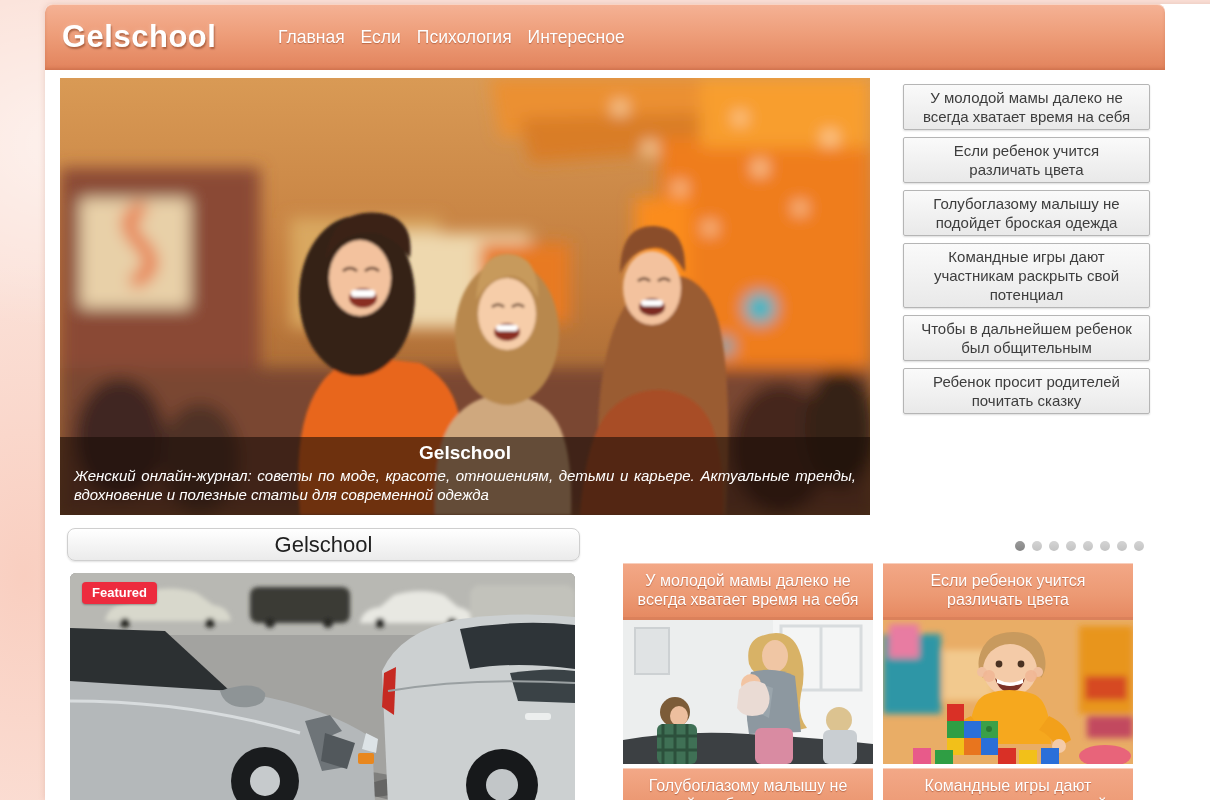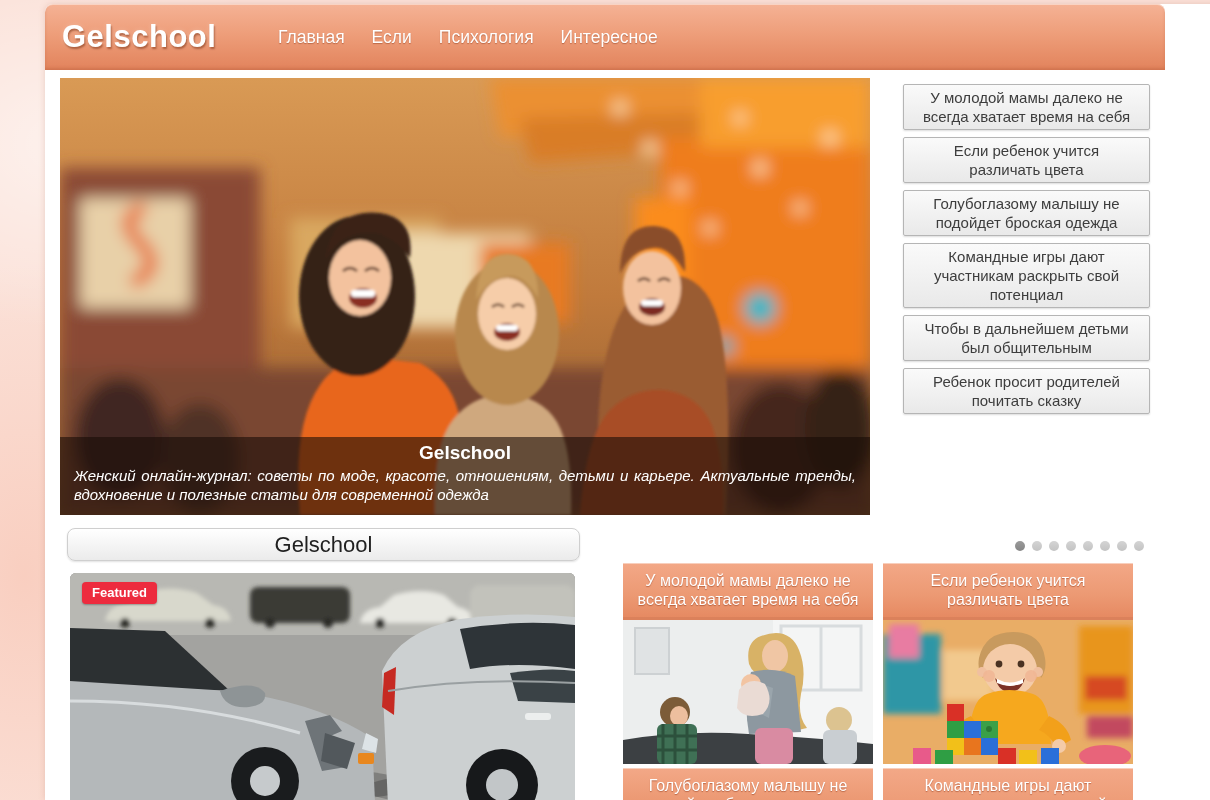--- a/index.html
+++ b/index.html
@@ -26,21 +26,21 @@
     background:linear-gradient(180deg,#f5b295 0%,#ee9e7a 45%,#e2835c 100%);
     border-radius:8px 8px 0 0;
     display:flex; align-items:center;
     box-shadow:inset 0 1px 0 rgba(255,255,255,.45), inset 0 -2px 3px rgba(160,70,40,.25);
   }
   .logo {
     margin-left:17px; width:160px;
     font-size:31px; font-weight:bold; color:#fff; letter-spacing:.5px;
     text-shadow:1px 2px 2px rgba(120,45,15,.55), 0 0 5px rgba(255,255,255,.2);
   }
-  .main-nav { display:flex; gap:27px; margin-left:56px; }
+  .main-nav { display:flex; gap:16px; margin-left:56px; }
   .main-nav a {
     color:#fff; text-decoration:none; font-size:17.5px;
     text-shadow:0 1px 1px rgba(140,60,30,.5); cursor:pointer;
   }
   
   .hero {
     position:absolute; left:15px; top:74px; width:810px; height:437px;
     overflow:hidden; background:#b5763e;
   }
   .hero svg { display:block; width:810px; height:437px; }
@@ -195,21 +195,21 @@
       <h2>Gelschool</h2>
       <p>Женский онлайн-журнал: советы по моде, красоте, отношениям, детьми и карьере. Актуальные тренды, вдохновение и полезные статьи для современной одежда</p>
     </div>
   </div>
 
   <div class="sidebar">
     <button class="side-btn">У молодой мамы далеко не всегда хватает время на себя</button>
     <button class="side-btn">Если ребенок учится различать цвета</button>
     <button class="side-btn">Голубоглазому малышу не подойдет броская одежда</button>
     <button class="side-btn">Командные игры дают участникам раскрыть свой потенциал</button>
-    <button class="side-btn">Чтобы в дальнейшем детьми был общительным</button>
+    <button class="side-btn">Чтобы в дальнейшем ребенок был общительным</button>
     <button class="side-btn">Ребенок просит родителей почитать сказку</button>
   </div>
 
   <div class="section-bar">Gelschool</div>
 
   <div class="featured">
     <svg viewBox="0 0 505 232" preserveAspectRatio="xMidYMid slice">
       <defs>
           <filter id="cb" x="-20%" y="-20%" width="140%" height="140%">
             <feGaussianBlur stdDeviation="2"></feGaussianBlur>

